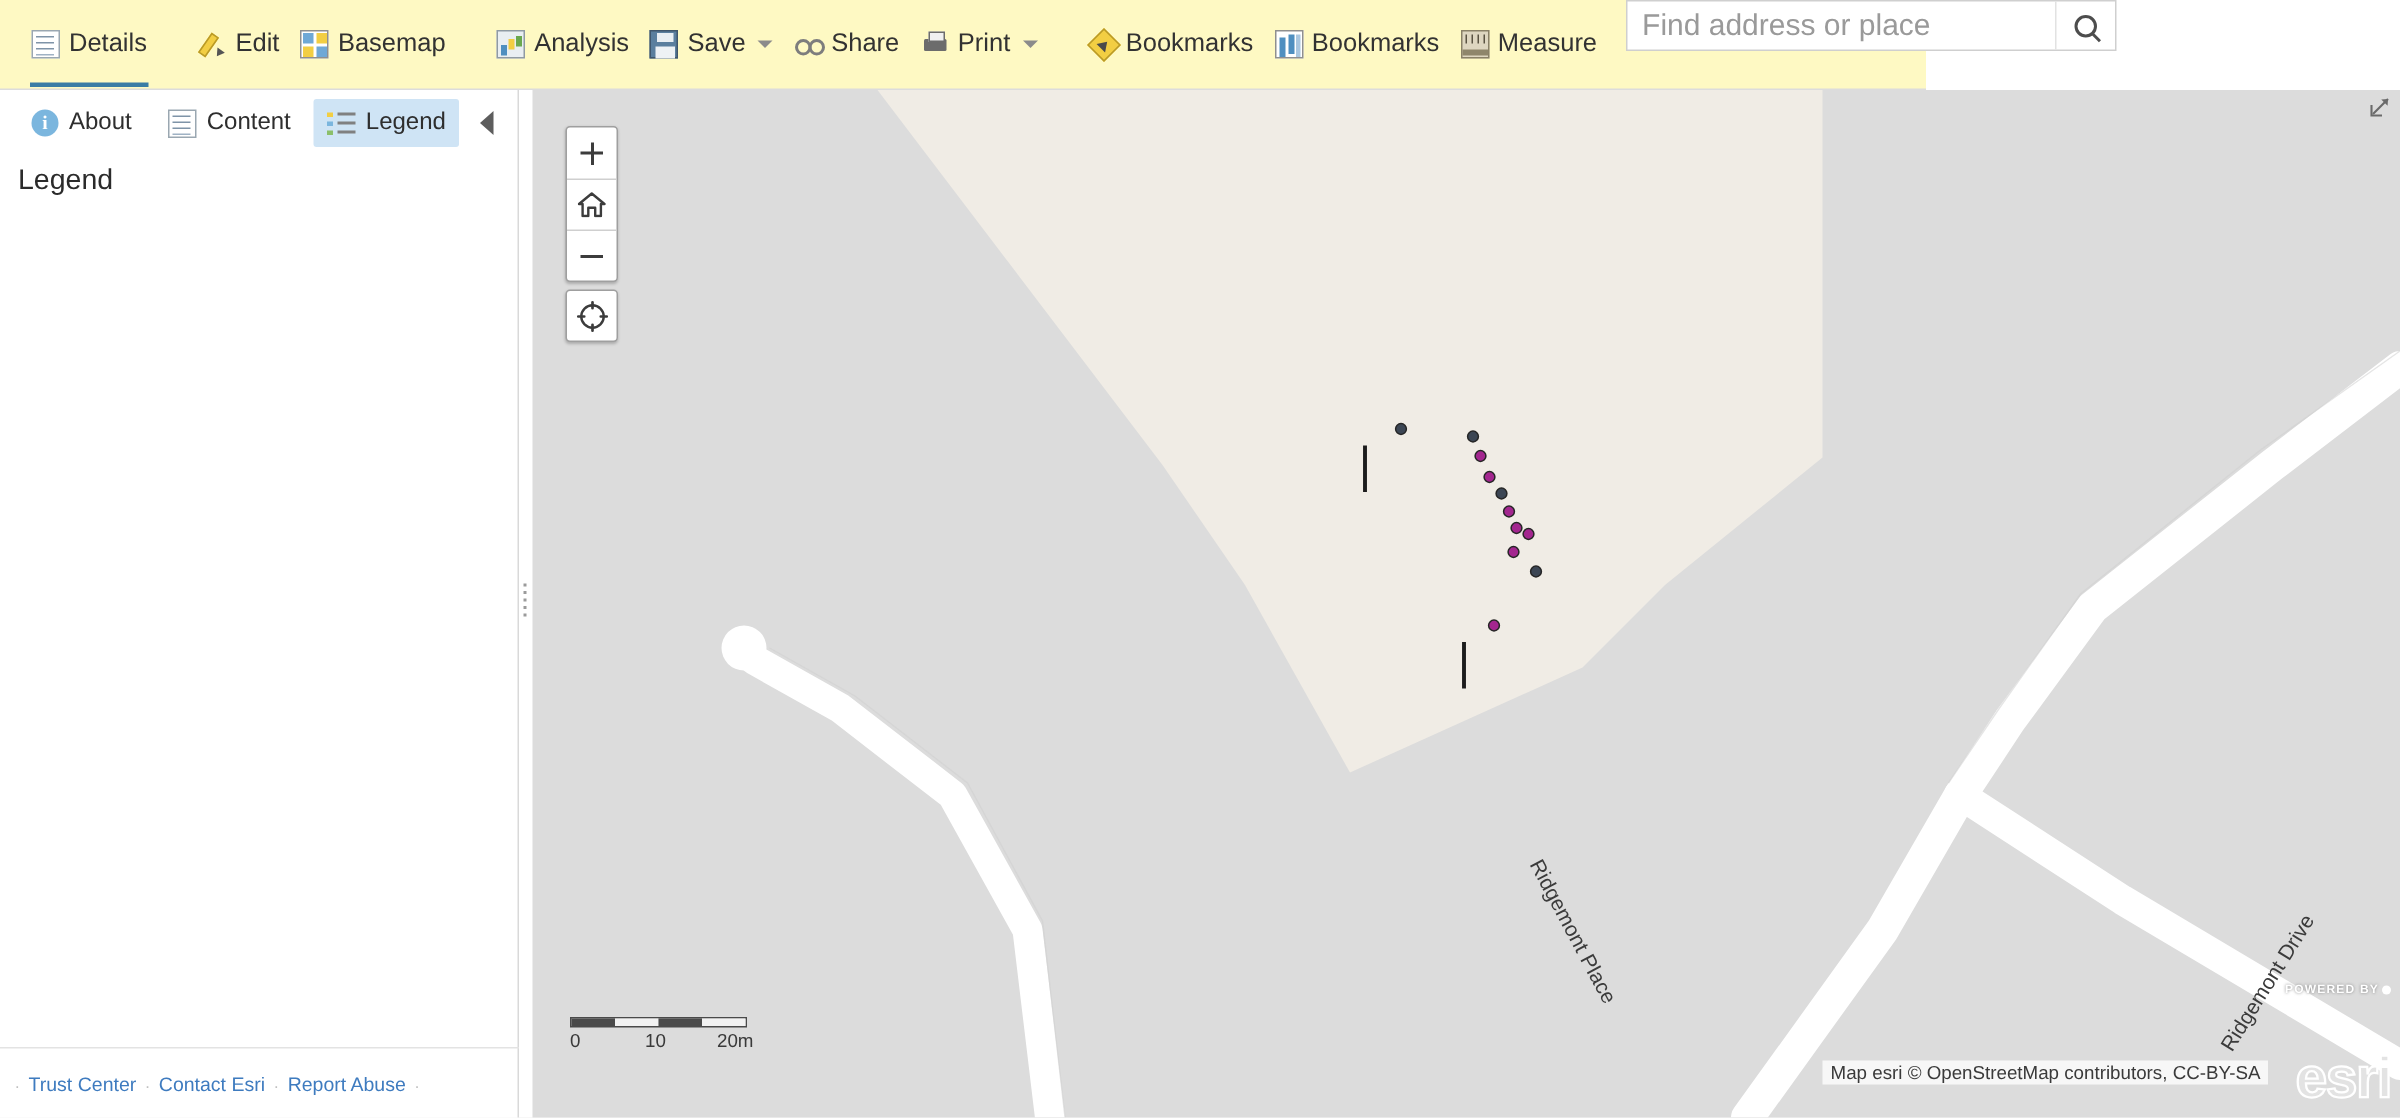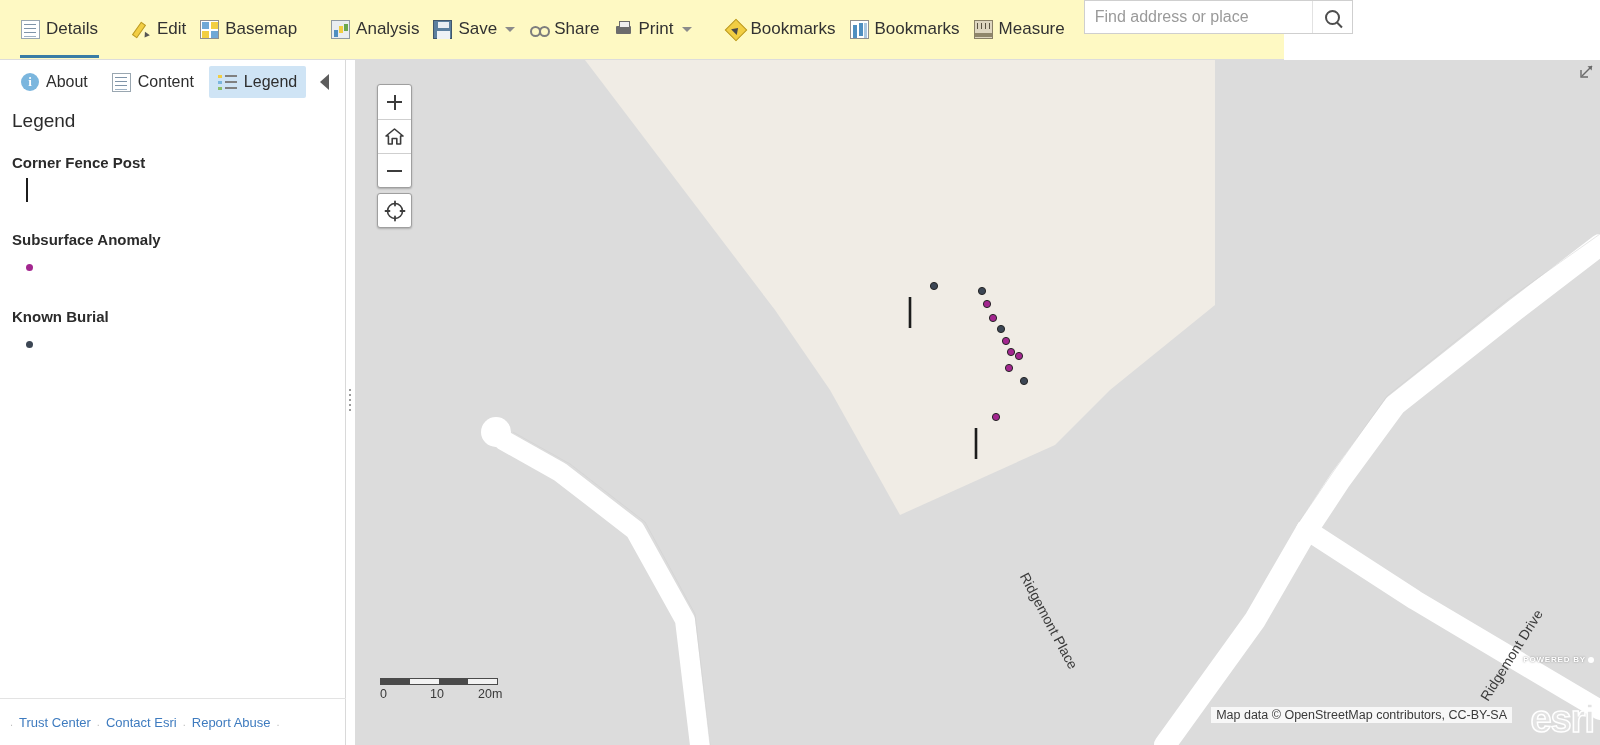--- a/index.html
+++ b/index.html
@@ -131,21 +131,21 @@
     margin-left: 12px;
     width: 430px; height: 34px;
     border: 1px solid #cfcfcf;
     background: #fff;
     display: flex; align-items: center;
   }
   #searchinput {
     flex: 1; height: 32px;
     border: none; outline: none;
     padding: 0 10px;
-    font-size: 16px;
+    font-size: 20px;
     color: #4a4a4a;
     font-family: "Liberation Sans", sans-serif;
     background: transparent;
   }
   #searchinput::placeholder { color: #9a9a9a; }
   #searchbtn {
     width: 40px; height: 32px;
     display:flex; align-items:center; justify-content:center;
     border-left: 1px solid #e2e2e2;
     cursor: pointer;
@@ -406,44 +406,20 @@
     </div>
     <div class="ptab sel">
       <span class="ico ico-legend"></span>
       <span class="lbl">Legend</span>
     </div>
     <div id="collapse-arrow"></div>
   </div>
 
   <div id="legend-title">Legend</div>
 
-  <div class="legend-group">
-
-    <div>
-      <div class="legend-layer-name">Corner Fence Post</div>
-      <div class="legend-symbol-row">
-        <span class="sym-line" style="background: rgb(28, 28, 28);"></span>
-      </div>
-    </div>
-
-    <div>
-      <div class="legend-layer-name">Subsurface Anomaly</div>
-      <div class="legend-symbol-row">
-        <span class="sym-dot" id="sym-anomaly" style="background: rgb(163, 38, 143);"></span>
-      </div>
-    </div>
-
-    <div>
-      <div class="legend-layer-name">Known Burial</div>
-      <div class="legend-symbol-row">
-        <span class="sym-dot" id="sym-burial" style="background: rgb(60, 70, 84);"></span>
-      </div>
-    </div>
-
-  </div>
 
   <div id="panel-footer">
     <span class="dot-sep">.</span>
     <a>Trust Center</a>
     <span class="dot-sep">.</span>
     <a>Contact Esri</a>
     <span class="dot-sep">.</span>
     <a>Report Abuse</a>
     <span class="dot-sep">.</span>
   </div>
@@ -535,21 +511,21 @@
         <span></span>
         <span></span>
     </div>
     <div id="scalelabels">
       <span style="left:0;">0</span>
       <span style="left:50px;">10</span>
       <span style="left:98px;">20m</span>
     </div>
   </div>
 
-  <div id="attribution">Map data © OpenStreetMap contributors, CC-BY-SA</div>
+  <div id="attribution">Map esri © OpenStreetMap contributors, CC-BY-SA</div>
 
   <div id="esrilogo">
     <div class="pw">
       <span>POWERED BY</span><span class="pdot"></span>
     </div>
     <div class="esri">esri</div>
   </div>
 
 </div>
 

